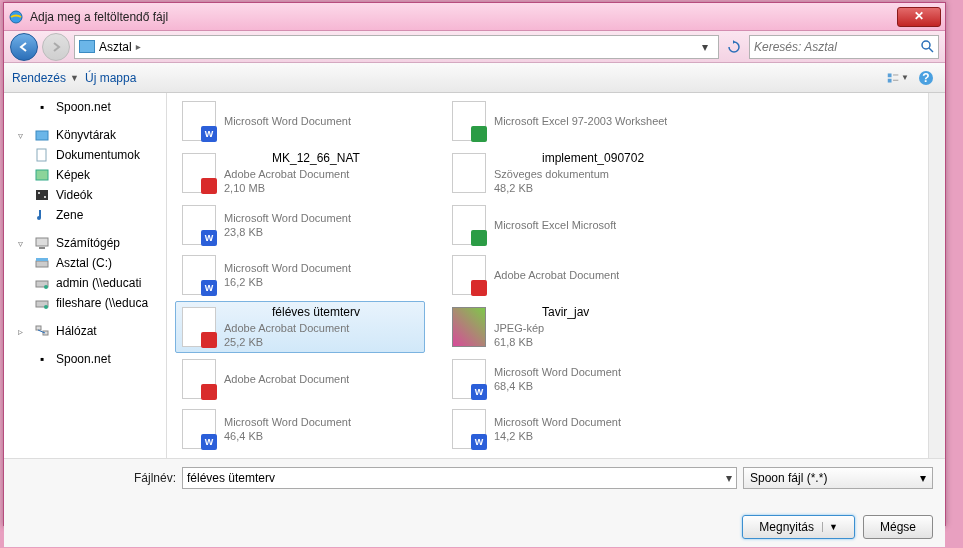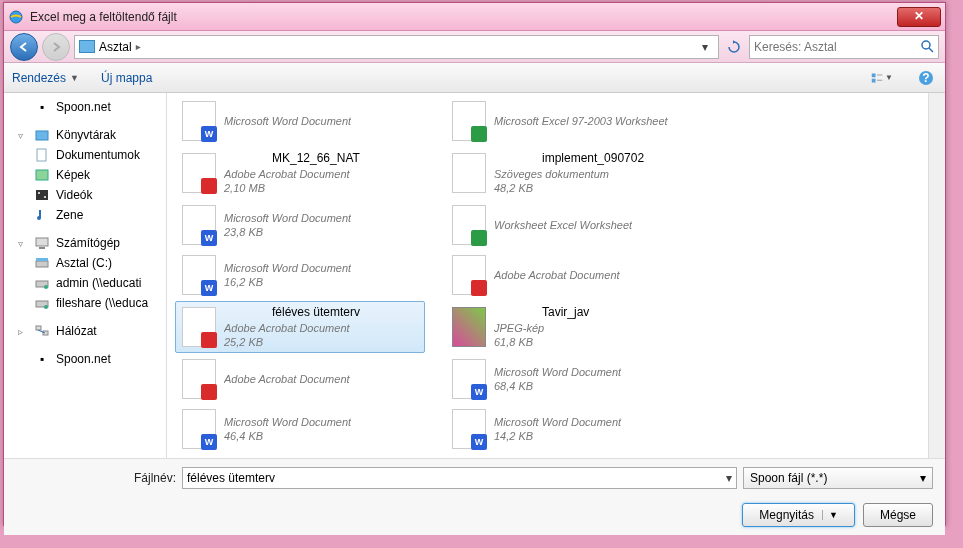--- a/index.html
+++ b/index.html
@@ -11,23 +11,23 @@
 .close-btn { width: 44px; height: 20px; background: linear-gradient(#e36a6a,#c22424); border: 1px solid #8a1a1a; border-radius: 3px; color: #fff; text-align: center; line-height: 16px; font-weight: bold; font-size: 12px; cursor: pointer; }
 .navbar { height: 32px; display: flex; align-items: center; padding: 2px 6px; gap: 4px; background: linear-gradient(#fbe6f0,#f3d2e3); border-bottom: 1px solid #d4a8c0; }
 .nav-arrow { width: 28px; height: 28px; border-radius: 50%; background: linear-gradient(#6fb0e8,#2b6fb8); color: #fff; display: flex; align-items: center; justify-content: center; font-size: 14px; cursor: pointer; border: 1px solid #1f5a9a; }
 .nav-arrow.disabled { background: linear-gradient(#e0e0e0,#cfcfcf); color: #999; border-color: #bbb; }
 .pathbar { flex: 1; height: 24px; background: #fff; border: 1px solid #b2b2b2; display: flex; align-items: center; padding: 0 4px; gap: 4px; }
 .pathbar .folder-ic { width: 16px; height: 13px; background: #6bb6e8; border: 1px solid #3a8ac2; }
 .pathbar .arrow { color: #666; font-size: 10px; }
 .path-drop { color: #444; padding: 0 6px; cursor: pointer; }
 .refresh-btn { width: 22px; height: 22px; display: flex; align-items: center; justify-content: center; color: #2b6fb8; cursor: pointer; border: 1px solid transparent; }
 .searchbox { width: 190px; height: 24px; background: #fff; border: 1px solid #b2b2b2; display: flex; align-items: center; padding: 0 4px; }
-.searchbox input { flex: 1; border: none; outline: none; color: #777; font-size: 12px; }
+.searchbox input { flex: 1; border: none; outline: none; font-style: italic; color: #777; font-size: 12px; }
 .searchbox .mag { color: #2b6fb8; font-size: 13px; }
-.toolbar { height: 30px; background: linear-gradient(#fafafa,#e9e9e9); border-bottom: 1px solid #ccc; display: flex; align-items: center; padding: 0 8px; gap: 22px; }
+.toolbar { height: 30px; background: linear-gradient(#fafafa,#e9e9e9); border-bottom: 1px solid #ccc; display: flex; align-items: center; padding: 0 8px; gap: 6px; }
 .toolbar .btn { color: #0b4f9e; cursor: pointer; display: flex; align-items: center; gap: 4px; }
 .toolbar .spacer { flex: 1; }
 .toolbar .icon-btn { width: 22px; height: 22px; display: flex; align-items: center; justify-content: center; color: #2b6fb8; cursor: pointer; }
 .content { display: flex; height: 365px; }
 .sidebar { width: 163px; border-right: 1px solid #ddd; overflow-y: auto; padding: 4px 0; background: #fff; }
 .sidebar .item { display: flex; align-items: center; gap: 6px; padding: 2px 6px 2px 30px; cursor: pointer; white-space: nowrap; overflow: hidden; }
 .sidebar .item.group { padding-left: 14px; margin-top: 8px; }
 .sidebar .item .ic { width: 16px; height: 16px; flex-shrink: 0; display: inline-flex; align-items: center; justify-content: center; }
 .sidebar .item.group .exp { width: 10px; color: #888; font-size: 10px; }
 .filepane { flex: 1; overflow-y: auto; padding: 4px 8px; background: #fff; position: relative; }
@@ -36,23 +36,23 @@
 .fileitem { display: flex; align-items: center; gap: 8px; padding: 3px 6px; width: 250px; cursor: pointer; border: 1px solid transparent; border-radius: 2px; }
 .fileitem.selected { background: linear-gradient(#e8f3fc,#d1e8f9); border: 1px solid #7bb3e0; }
 .fileitem .thumb { width: 34px; height: 40px; background: #fff; border: 1px solid #ccc; position: relative; flex-shrink: 0; }
 .fileitem .thumb .badge { position: absolute; bottom: -2px; right: -2px; width: 16px; height: 16px; border-radius: 2px; }
 .fileitem .thumb .badge.pdf { background: #d92b2b; }
 .fileitem .thumb .badge.doc { background: #2b5fd9; color:#fff; font-size:9px; font-weight:bold; display:flex; align-items:center; justify-content:center; }
 .fileitem .thumb .badge.xls { background: #2b9c45; }
 .fileitem .thumb.jpg { background: linear-gradient(45deg,#d84a9a,#7ec84a); border: 1px solid #888; }
 .fileitem .meta { display: flex; flex-direction: column; line-height: 1.3; overflow: hidden; }
 .fileitem .name { color: #000; white-space: nowrap; overflow: hidden; text-overflow: ellipsis; margin-left: 48px; }
-.fileitem .type, .fileitem .size { color: #777; font-size: 11px; white-space: nowrap; font-style: italic; }
+.fileitem .type, .fileitem .size { color: #777; font-size: 11px; white-space: nowrap; }
 .bottombar { border-top: 1px solid #ddd; padding: 8px 12px; background: #f7f7f7; }
-.fnrow { display: flex; align-items: center; gap: 6px; margin-bottom: 14px; }
+.fnrow { display: flex; align-items: center; gap: 6px; margin-bottom: 26px; }
 .fnrow .lbl { width: 160px; text-align: right; color: #222; }
 .fnrow .combo { flex: 1; height: 22px; border: 1px solid #aaa; background: #fff; display: flex; align-items: center; padding: 0 4px; }
 .fnrow .combo input { flex: 1; border: none; outline: none; }
 .fnrow .combo .dd { color: #444; cursor: pointer; }
 .fnrow .filter { width: 190px; height: 22px; border: 1px solid #aaa; background: linear-gradient(#fefefe,#ebebeb); display: flex; align-items: center; padding: 0 6px; cursor: pointer; }
 .fnrow .filter span:first-child { flex: 1; }
 .btnrow { display: flex; justify-content: flex-end; gap: 8px; }
 .dlg-btn { height: 24px; padding: 0 16px; border: 1px solid #8a8a8a; background: linear-gradient(#fefefe,#e3e3e3); cursor: pointer; border-radius: 3px; display: flex; align-items: center; }
 .dlg-btn.primary { border: 1px solid #3b8fd0; box-shadow: 0 0 3px #7cc0f0; text-align: right; }
 .dlg-btn .split { border-left: 1px solid #aaa; margin-left: 8px; padding-left: 6px; font-size: 9px; }
@@ -64,21 +64,21 @@
 
 <div class="dialog">
 
   <div class="titlebar">
     <span class="ie-icon">
       <svg width="16" height="16" viewBox="0 0 16 16">
           <circle cx="8" cy="8" r="6" fill="#3a9be8" stroke="#1f6aa8"></circle>
           <path d="M3 8 Q8 5 13 8" stroke="#fc0" stroke-width="2" fill="none"></path>
         </svg>
     </span>
-    <span class="title">Excel meg a feltöltendő fájlt</span>
+    <span class="title">Adja meg a feltöltendő fájl</span>
     <div class="close-btn">✕</div>
   </div>
 
   <div class="navbar">
     <div class="nav-arrow">
       <svg width="12" height="12" viewBox="0 0 12 12">
           <path d="M8 2 L3 6 L8 10" stroke="#fff" stroke-width="2" fill="none"></path>
         </svg>
     </div>
     <div class="nav-arrow disabled">
@@ -323,21 +323,21 @@
                 <div class="name">implement_090702</div>
                 <div class="type">Szöveges dokumentum</div>
                 <div class="size">48,2 KB</div>
               </div>
             </div>
             <div class="fileitem">
               <div class="thumb">
                 <div class="badge xls"></div>
               </div>
               <div class="meta">
-                <div class="type">Worksheet Excel Worksheet</div>
+                <div class="type">Microsoft Excel Microsoft</div>
               </div>
             </div>
             <div class="fileitem">
               <div class="thumb">
                 <div class="badge pdf"></div>
               </div>
               <div class="meta">
                 <div class="type">Adobe Acrobat Document</div>
               </div>
             </div>

